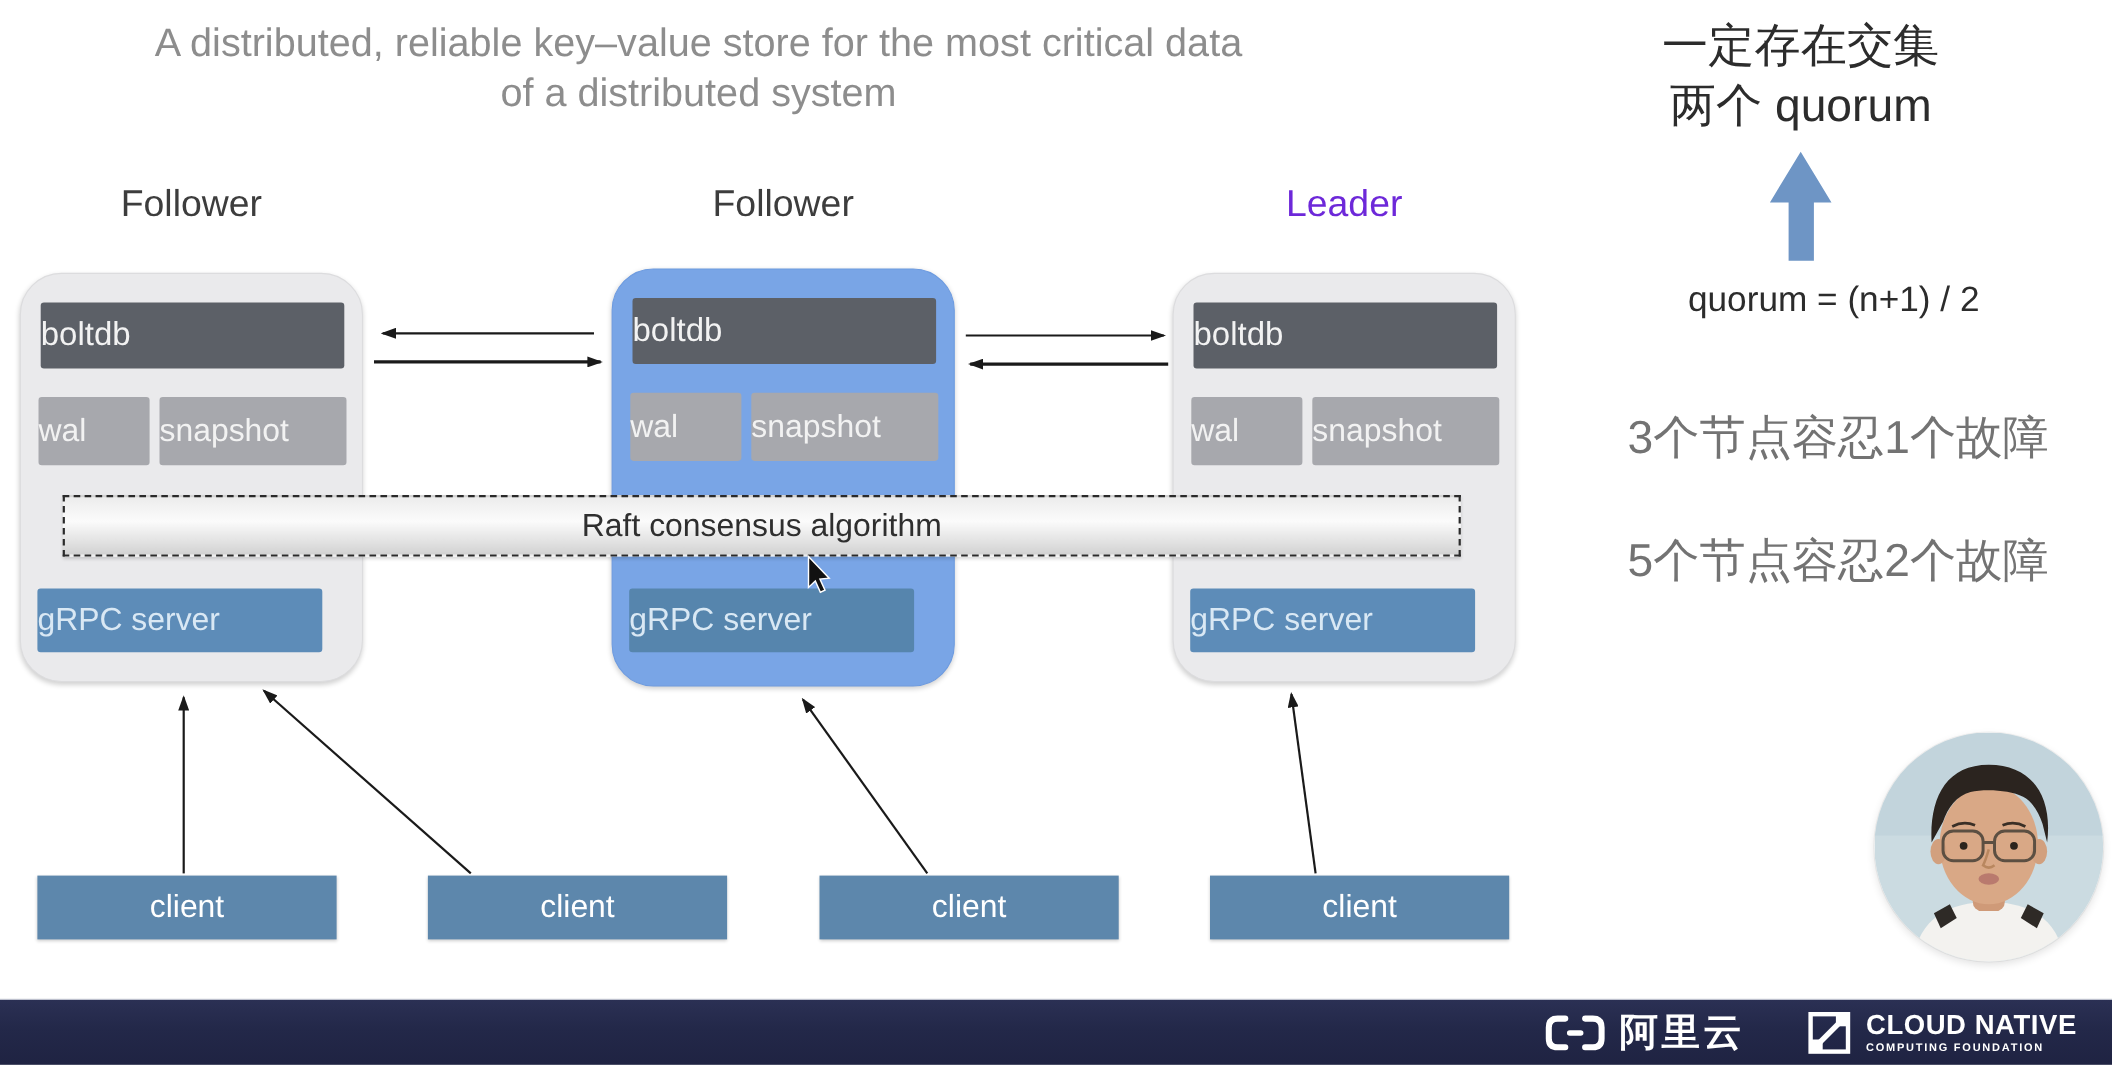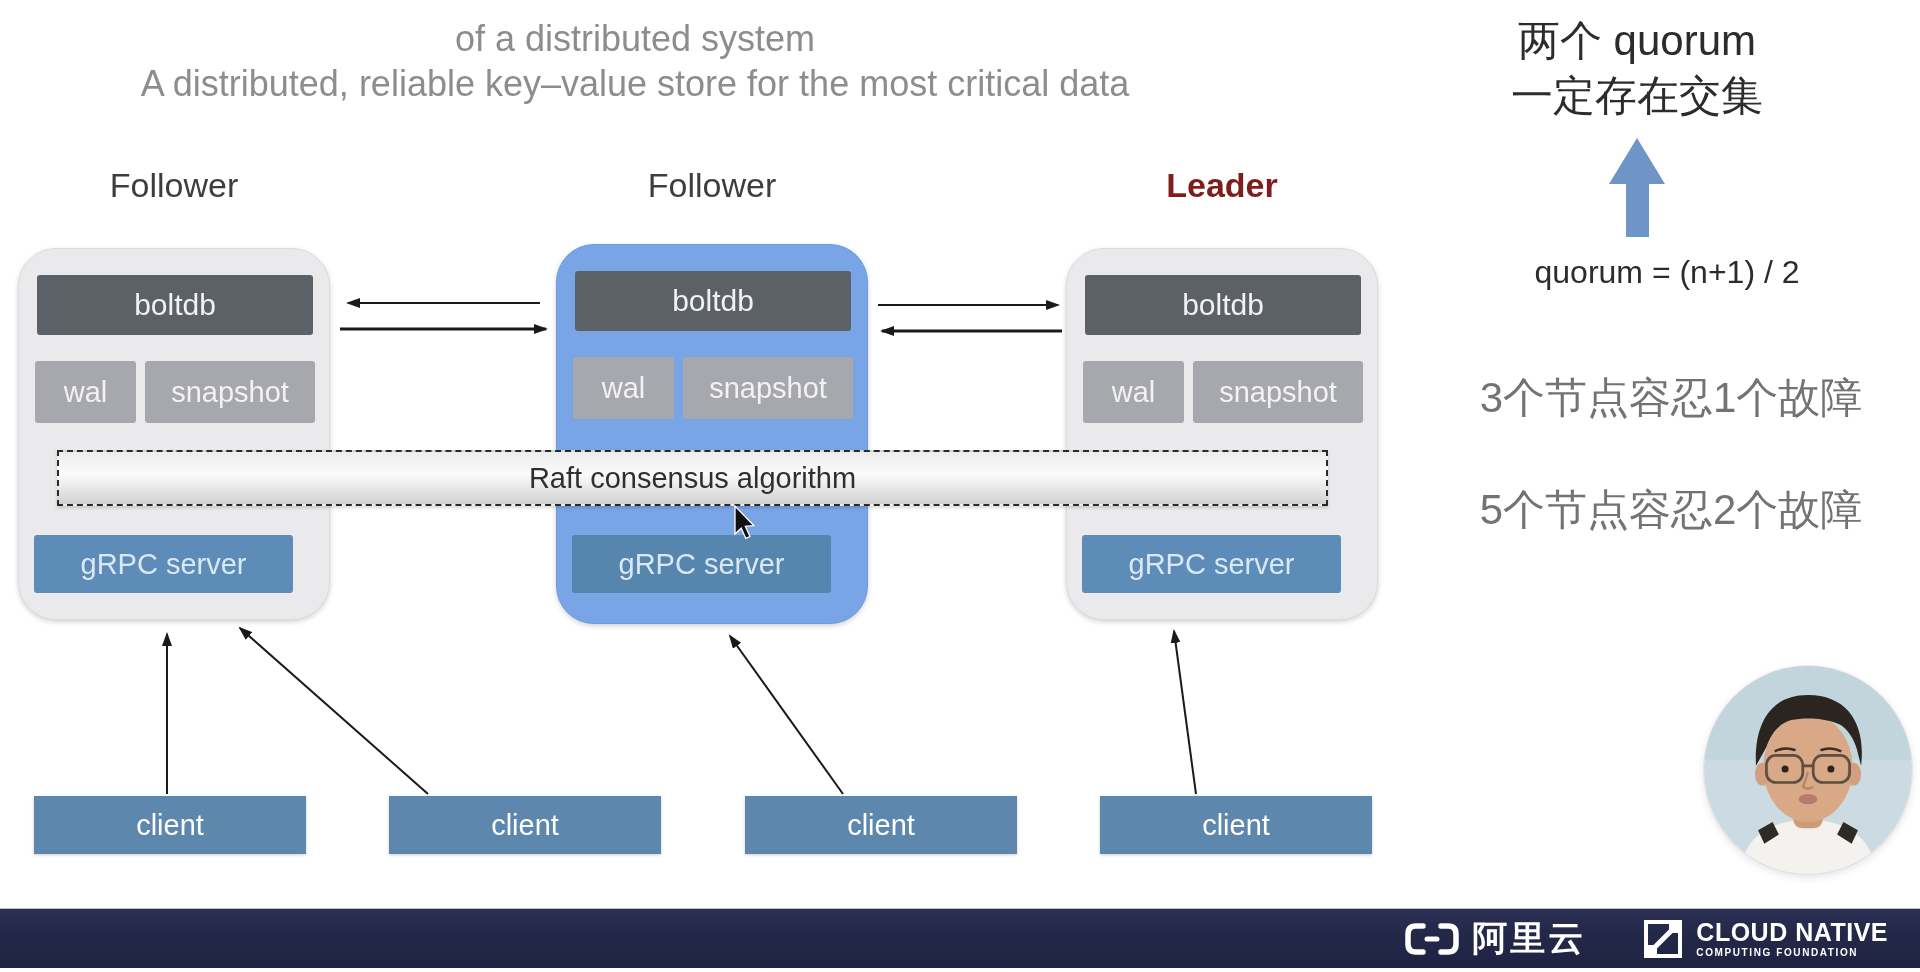--- a/index.html
+++ b/index.html
@@ -7,27 +7,27 @@
   body{font-family:"Liberation Sans","DejaVu Sans",sans-serif;}
   .stage{position:relative;width:1920px;height:972px;background:#ffffff;overflow:hidden;}
 
   
   .title{position:absolute;left:30px;top:16px;width:1210px;text-align:center;
          font-size:36px;line-height:1.26;color:#8d8d8d;font-weight:400;}
 
   
   .role-label{position:absolute;top:166px;width:312px;text-align:center;
               font-size:34px;color:#3d3d3d;}
-  .role-label.leader{color:#7f1d1d;font-weight:bold;}
+  .role-label.leader{color:#6d28d9;}
 
   
   .node{position:absolute;top:248px;width:312px;height:372px;border-radius:38px;
         background:#eaeaec;box-shadow:0 2px 5px rgba(0,0,0,.18);border:1px solid #dcdcde;}
   .node.blue{background:#79a5e6;border-color:#6d9be0;top:244px;height:380px;}
-  .comp{position:absolute;color:#f2f2f2;text-align:center;border-radius:3px;}
+  .comp{position:absolute;color:#f2f2f2;text-align:left;border-radius:3px;}
   .boltdb{left:18px;top:26px;width:276px;height:60px;background:#5c6067;
           font-size:30px;line-height:60px;}
   .wal{left:16px;top:112px;width:101px;height:62px;background:#a7a8ad;
        font-size:29px;line-height:62px;}
   .snapshot{left:126px;top:112px;width:170px;height:62px;background:#a7a8ad;
             font-size:29px;line-height:62px;}
   .grpc{left:15px;top:286px;width:259px;height:58px;background:#5d8cb8;
         font-size:29px;line-height:58px;color:#d9e8f4;}
   .node.blue .grpc{background:#5685ad;top:290px;}
 
@@ -70,22 +70,22 @@
   .cncf-text{margin-left:12px;color:#ffffff;line-height:1;}
   .cncf-line1{font-size:25px;font-weight:bold;letter-spacing:.5px;}
   .cncf-line2{font-size:10px;font-weight:bold;letter-spacing:1.6px;margin-top:3px;}
 </style>
 </head>
 <body>
 
 <div class="stage">
 
   <div class="title">
+    <div>A distributed, reliable key–value store for the most critical data</div>
     <div>of a distributed system</div>
-    <div>A distributed, reliable key–value store for the most critical data</div>
   </div>
 
   <div class="role-label" style="left:18px;">Follower</div>
   <div class="role-label" style="left:556px;">Follower</div>
   <div class="role-label leader" style="left:1066px;">Leader</div>
 
   <div class="node" style="left:18px;">
     <div class="comp boltdb">boltdb</div>
     <div class="comp wal">wal</div>
     <div class="comp snapshot">snapshot</div>
@@ -127,22 +127,22 @@
 
     <line x1="167" y1="794" x2="167" y2="634" stroke="#1a1a1a" stroke-width="2" marker-end="url(#ah)"></line>
     <line x1="428" y1="794" x2="240" y2="628" stroke="#1a1a1a" stroke-width="2" marker-end="url(#ah)"></line>
     <line x1="843" y1="794" x2="730" y2="636" stroke="#1a1a1a" stroke-width="2" marker-end="url(#ah)"></line>
     <line x1="1196" y1="794" x2="1174" y2="631" stroke="#1a1a1a" stroke-width="2" marker-end="url(#ah)"></line>
 
     <path d="M735,506 l0,28 6.2,-5.8 4.6,10.2 4.2,-1.9 -4.6,-10.1 8.4,-0.8 Z" fill="#111" stroke="#ffffff" stroke-width="1.3"></path>
   </svg>
 
   <div class="cjk-note note-quorum">
+    <div>一定存在交集</div>
     <div>两个 quorum</div>
-    <div>一定存在交集</div>
   </div>
 
   <svg class="up-arrow" width="74" height="104" viewBox="0 0 74 104">
     <polygon points="37,2 65,48 49,48 49,101 26,101 26,48 9,48" fill="#6e95c5"></polygon>
   </svg>
 
   <div class="formula">quorum = (n+1) / 2</div>
   <div class="tol tol3">3个节点容忍1个故障</div>
   <div class="tol tol5">5个节点容忍2个故障</div>
 

